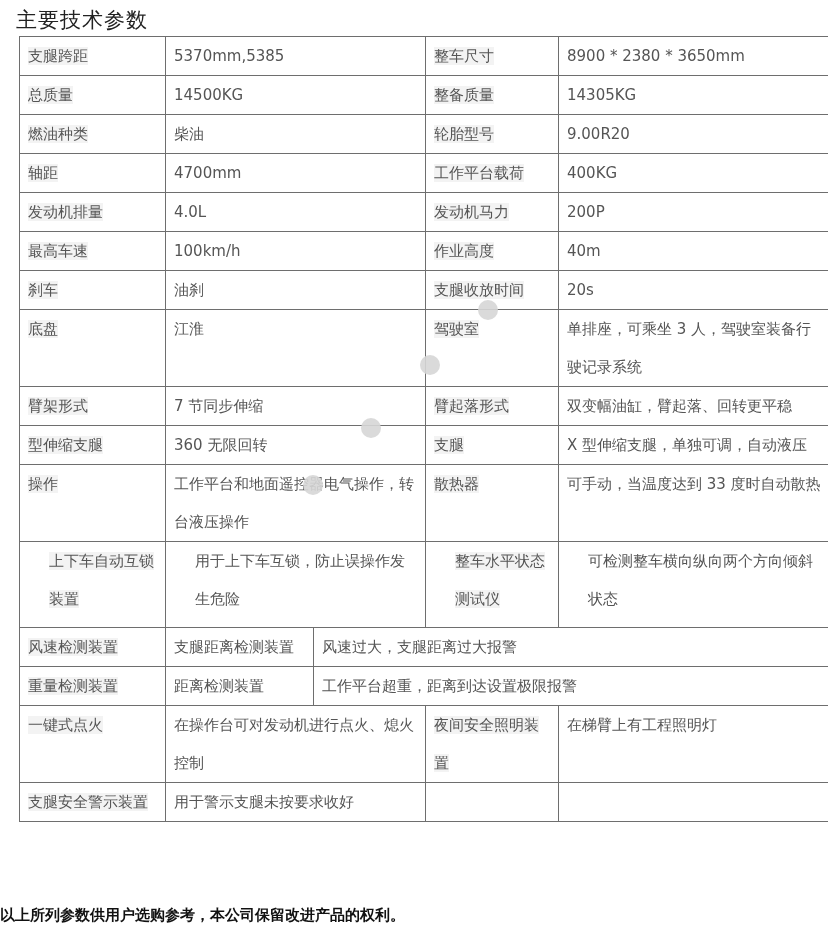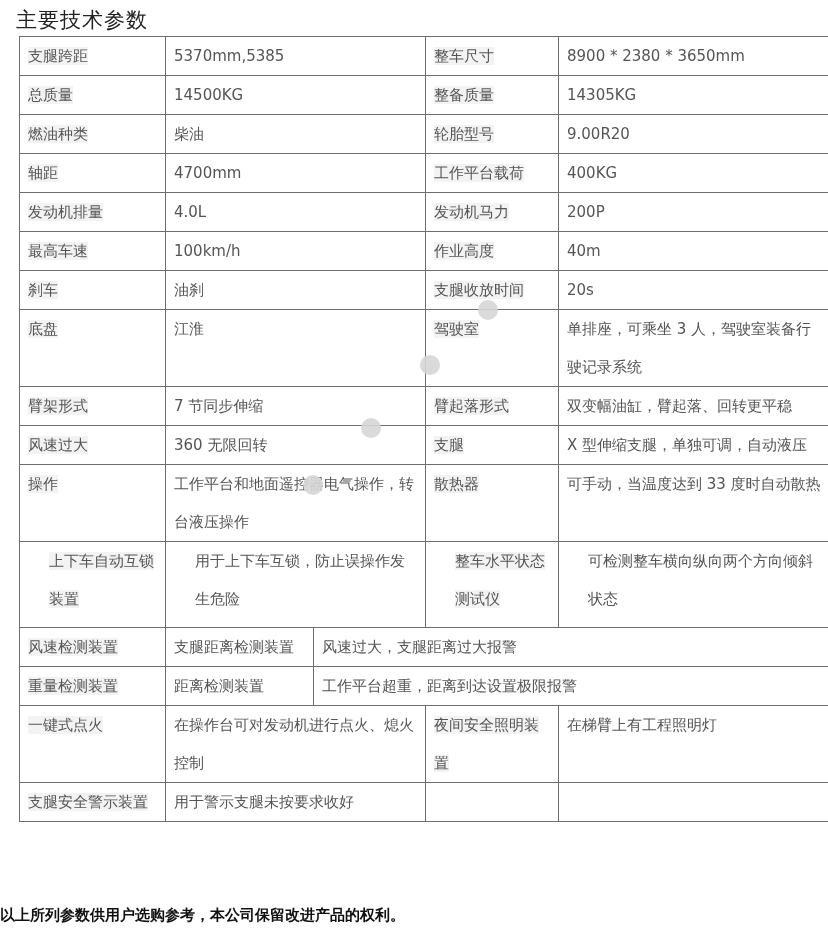--- a/index.html
+++ b/index.html
@@ -78,21 +78,21 @@
         <td><span class="lbl">驾驶室</span></td>
         <td><span>单排座，可乘坐 3 人，驾驶室装备行驶记录系统</span></td>
       </tr>
       <tr class="h1">
         <td><span class="lbl">臂架形式</span></td>
         <td colspan="2"><span>7 节同步伸缩</span></td>
         <td><span class="lbl">臂起落形式</span></td>
         <td><span>双变幅油缸，臂起落、回转更平稳</span></td>
       </tr>
       <tr class="h1">
-        <td><span class="lbl">风速过大</span></td>
+        <td><span class="lbl">型伸缩支腿</span></td>
         <td colspan="2"><span>360 无限回转</span></td>
         <td><span class="lbl">支腿</span></td>
         <td><span> X 型伸缩支腿，单独可调，自动液压</span></td>
       </tr>
       <tr class="h2">
         <td><span class="lbl">操作</span></td>
         <td colspan="2"><span>工作平台和地面遥控器电气操作，转台液压操作</span></td>
         <td><span class="lbl">散热器</span></td>
         <td><span>可手动，当温度达到 33 度时自动散热</span></td>
       </tr>

